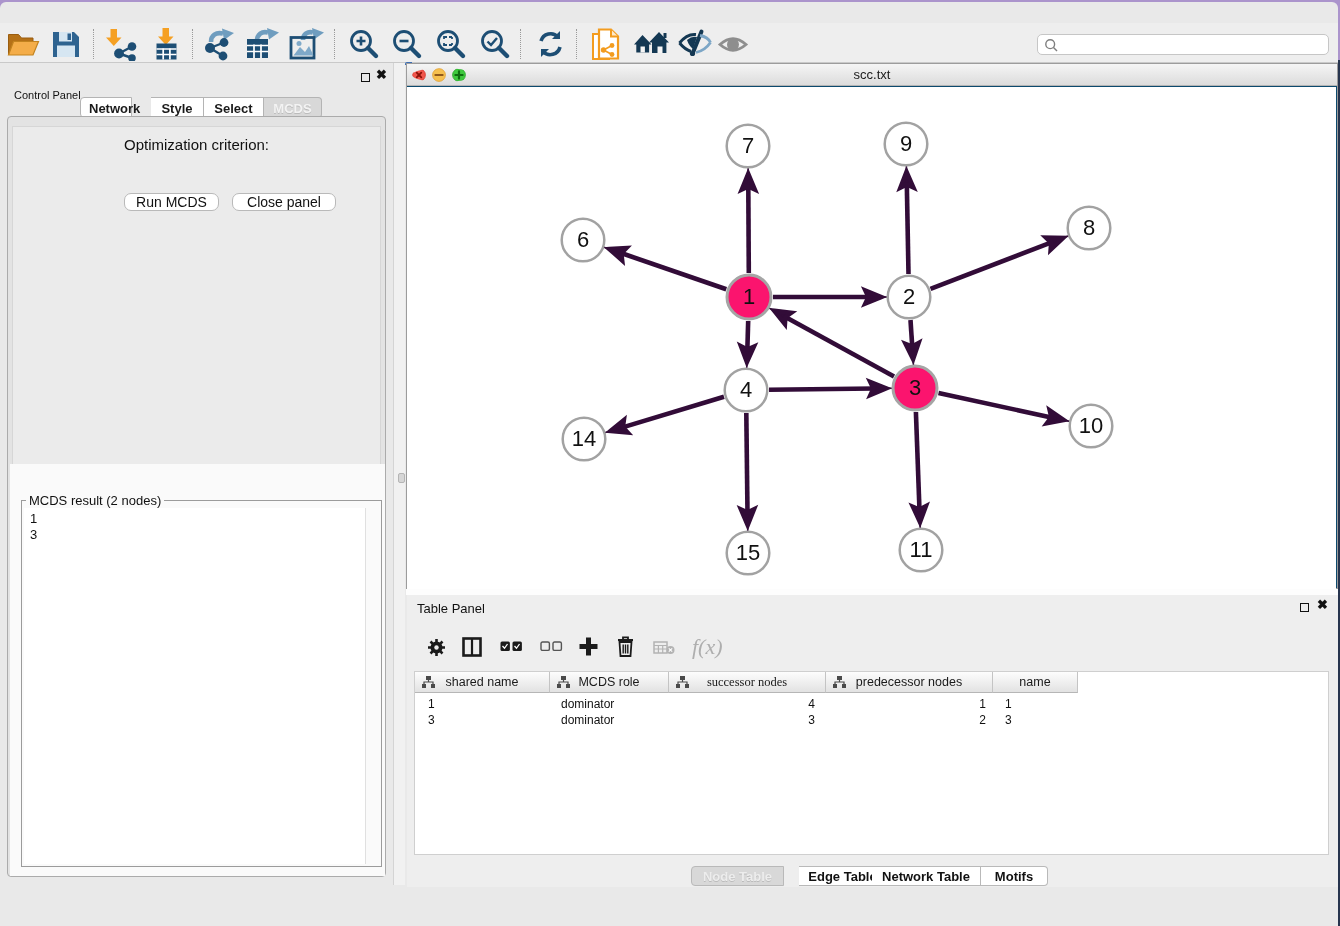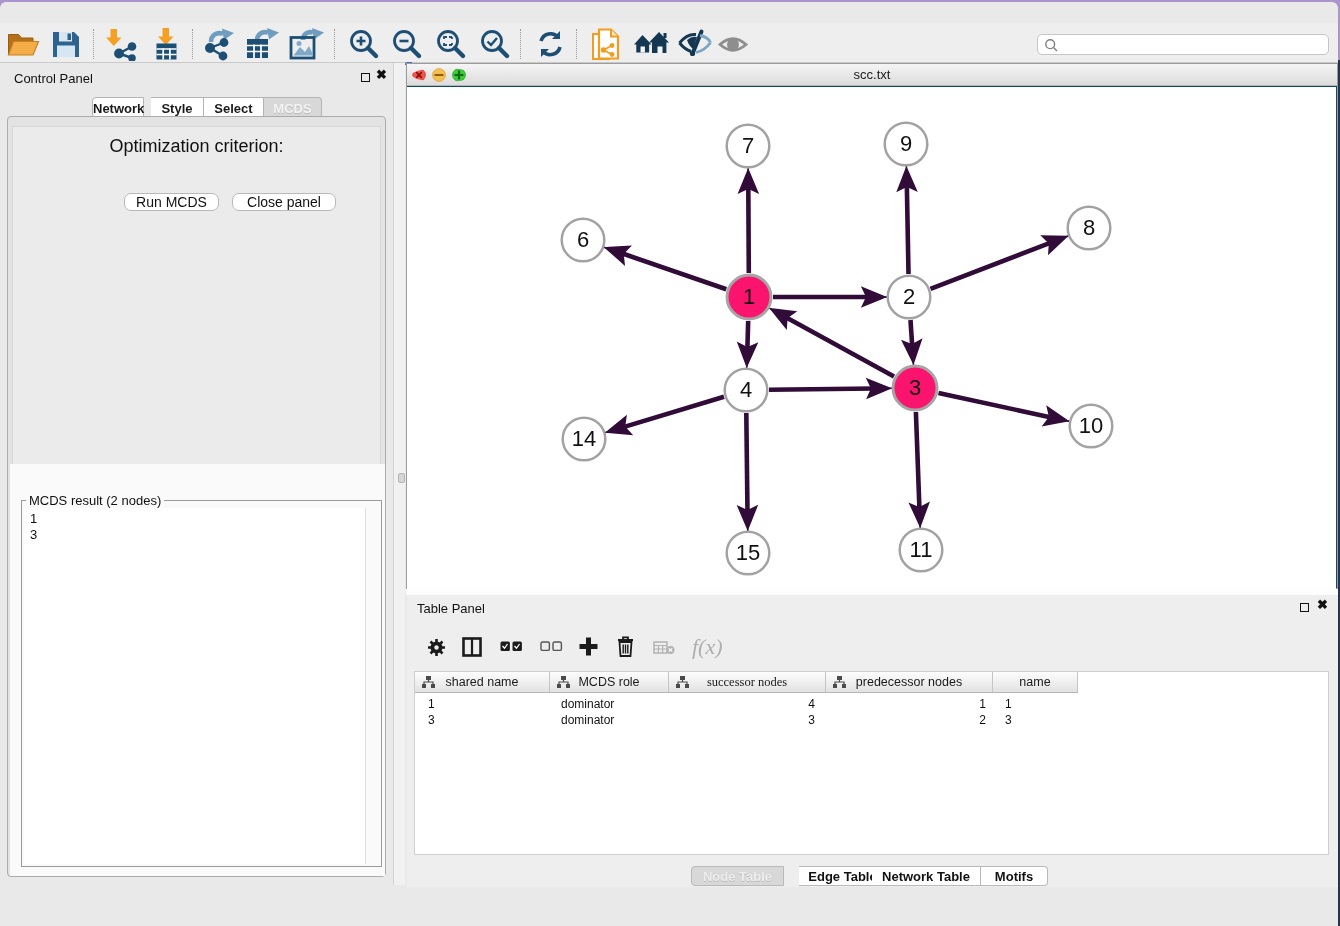--- a/index.html
+++ b/index.html
@@ -13,27 +13,27 @@
 #appwin { position:absolute; left:0; top:2px; width:1338px; height:924px; background:#e9e9e9; border-radius:6px 6px 0 0; }
 #titlebar { position:absolute; left:0; top:0; width:1338px; height:21px; background:#f6f6f6; border-radius:6px 6px 0 0; border-bottom:1px solid #d8d8d8; }
 .tl { position:absolute; border-radius:50%; }
 #title { position:absolute; left:0; top:0; width:1338px; text-align:center; font-size:13px; color:#9d9d9d; line-height:21px; }
 #toolbar { position:absolute; left:0; top:21px; width:1338px; height:40px; background:#eeeeee; border-bottom:1px solid #c9c9c9; }
 .sep { position:absolute; top:6px; height:30px; width:1px; border-left:1px dotted #9a9a9a; }
 .tbi { position:absolute; top:5px; }
 #searchbox { position:absolute; left:1037px; top:11px; width:292px; height:21px; background:#fff; border:1px solid #c6c6c6; border-radius:5px; }
 
 #cp-head { position:absolute; left:0px; top:61px; width:392px; height:30px; }
-#cp-title { position:absolute; left:14px; top:8px; font-size:13px; color:#111; }
+#cp-title { position:absolute; left:14px; top:26px; font-size:11px; color:#111; }
 
 .cptab { position:absolute; top:95px; height:21px; font-size:13px; font-weight:bold; color:#1a1a1a; text-align:center; line-height:21px; background:#fff; border:1px solid #b4b4b4; }
 
 #cp-outer { position:absolute; left:7px; top:114px; width:379px; height:761px; background:#e3e3e3; border:1px solid #ababab; border-radius:4px; }
 #cp-inner { position:absolute; left:4px; top:9px; width:369px; height:747px; background:#ebebeb; border:1px solid #d6d6d6; }
-#opt-label { position:absolute; left:0; top:9px; width:100%; text-align:center; font-size:18px; color:#111; }
+#opt-label { position:absolute; left:0; top:9px; width:100%; text-align:center; font-size:15px; color:#111; }
 #dropdown { position:absolute; left:33px; top:32px; width:310px; height:19px; background:#fff; border:1px solid #b9b9b9; border-radius:9px; font-size:14px; color:#111; line-height:18px; padding-left:12px; }
 .btn { position:absolute; top:66px; height:18px; background:#fff; border:1px solid #b9b9b9; border-radius:7px; font-size:14px; color:#111; text-align:center; line-height:17px;margin-left:28px; }
 #grp { position:absolute; left:8px; top:373px; width:361px; height:367px; border:1px solid #9b9b9b; }
 #grp-label { position:absolute; left:4px; top:-8px; background:#fafafa; padding:0 3px; font-size:13px; color:#111; z-index:2; }
 #grp-text { position:absolute; left:2px; top:7px; right:2px; bottom:2px; background:#fff; font-size:13px; color:#111; padding:3px 0 0 6px; line-height:16px; }
 #grp-sb { position:absolute; right:0px; top:0px; width:14px; bottom:0px; background:#fafafa; border-left:1px solid #e0e0e0; }
 
 #net { position:absolute; left:406px; top:61px; width:932px; height:526px; background:#0c4a6e; border:1px solid #9c9c9c; }
 #net-tb { position:absolute; left:0; top:0; width:100%; height:22px; background:linear-gradient(#f5f5f5,#dcdcdc); border-bottom:1px solid #b4b4b4; }
 #net-title { position:absolute; width:100%; text-align:center; font-size:13px; color:#1a1a1a; line-height:22px; }
@@ -210,21 +210,21 @@
     </div>
   </div>
   <div style="position:absolute;left:393px;top:61px;width:12px;height:822px;background:#f1f1f1;border-left:1px solid #d4d4d4;"></div>
   <div style="position:absolute;left:398px;top:471px;width:7px;height:10px;background:#d6d6d6;border:1px solid #b5b5b5;border-radius:2px;"></div>
   <div style="position:absolute;left:863px;top:588px;width:12px;height:6px;background:#d6d6d6;border:1px solid #bdbdbd;border-radius:2px;"></div>
   <div id="cp-head">
     <div id="cp-title">Control Panel</div>
     <div style="position:absolute;left:361px;top:10px;" class="fl-sq"></div>
     <div style="position:absolute;left:376px;top:4px;" class="nl-x">✖</div>
   </div>
-  <div class="cptab" style="left:92px;width:52px;border-radius:4px 0 0 4px;">Network</div>
+  <div class="cptab" style="left:80px;width:52px;border-radius:4px 0 0 4px;padding-left:8px;">Network</div>
   <div class="cptab" style="left:151px;width:53px;border-left:none;">Style</div>
   <div class="cptab" style="left:204px;width:60px;border-left:none;">Select</div>
   <div class="cptab" style="left:264px;width:58px;border-left:none;border-radius:0 4px 4px 0;background:#d8d8d8;color:#f3f3f3;text-shadow:0 1px 0 #bbb;">MCDS</div>
   <div id="cp-outer">
     <div id="cp-inner">
       <div id="opt-label">Optimization criterion:</div>
       <div class="btn" style="left:83px;width:95px;">Run MCDS</div>
       <div class="btn" style="left:191px;width:104px;">Close panel</div>
       <div style="position:absolute;left:-3px;top:337px;width:375px;height:412px;background:#fafafa;"></div>
       <div id="grp">

